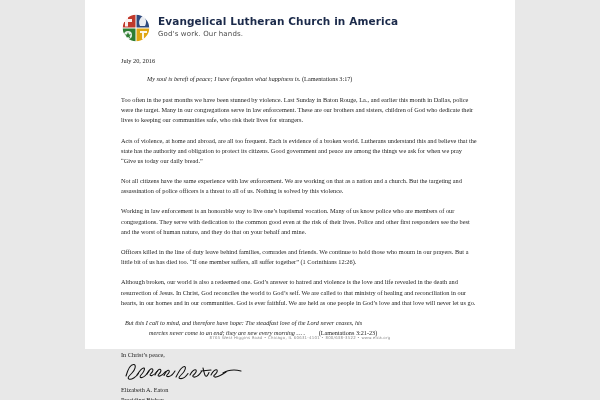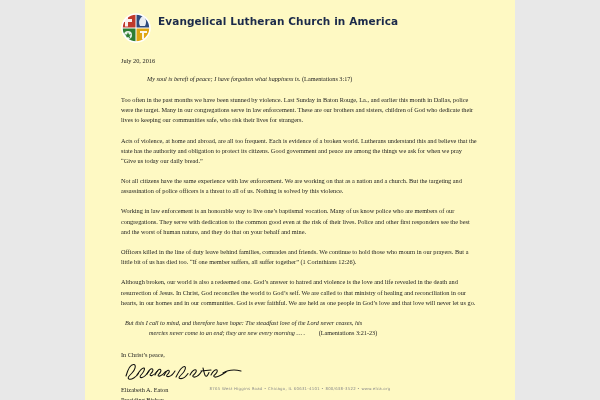--- a/index.html
+++ b/index.html
@@ -11,22 +11,22 @@
     background: #e8e8e8;
   }
   body {
     font-family: "Liberation Serif", serif;
     display: flex;
     justify-content: center;
   }
 
   .page {
     width: 430px;
-    height: 400px;
-    background: #fef9c3;
+    height: 349px;
+    background: #ffffff;
     position: relative;
     box-sizing: border-box;
     padding: 0 26px;
   }
 
   
   .letterhead {
     display: flex;
     align-items: flex-start;
     padding-top: 12px;
@@ -166,20 +166,21 @@
           <path d="M14 38 L16 43 L21 43 L17 46 L19 51 L14 48 L9 51 L11 46 L7 43 L12 43 Z" fill="#2e7d32"></path>
           <path d="M38 36 L52 36 L52 40 L46 40 L46 52 L42 52 L42 40 L38 40 Z" fill="#ffffff" opacity="0.9"></path>
           <rect x="29" y="0" width="2" height="60" fill="#ffffff"></rect>
           <rect x="0" y="29" width="60" height="2" fill="#ffffff"></rect>
         </g>
         <circle cx="30" cy="30" r="28" fill="none" stroke="#ffffff" stroke-width="3"></circle>
       </svg>
     </div>
     <div class="brand-text">
       <div class="brand-name">Evangelical Lutheran Church in America</div>
+      <div class="brand-tagline">God's work. Our hands.</div>
     </div>
   </div>
 
   <div class="letter-body">
 
     <div class="date-line">July 20, 2016</div>
 
     <div class="scripture">
       <span>My soul is bereft of peace; I have forgotten what happiness is.</span>
       <span class="ref">(Lamentations 3:17)</span>

